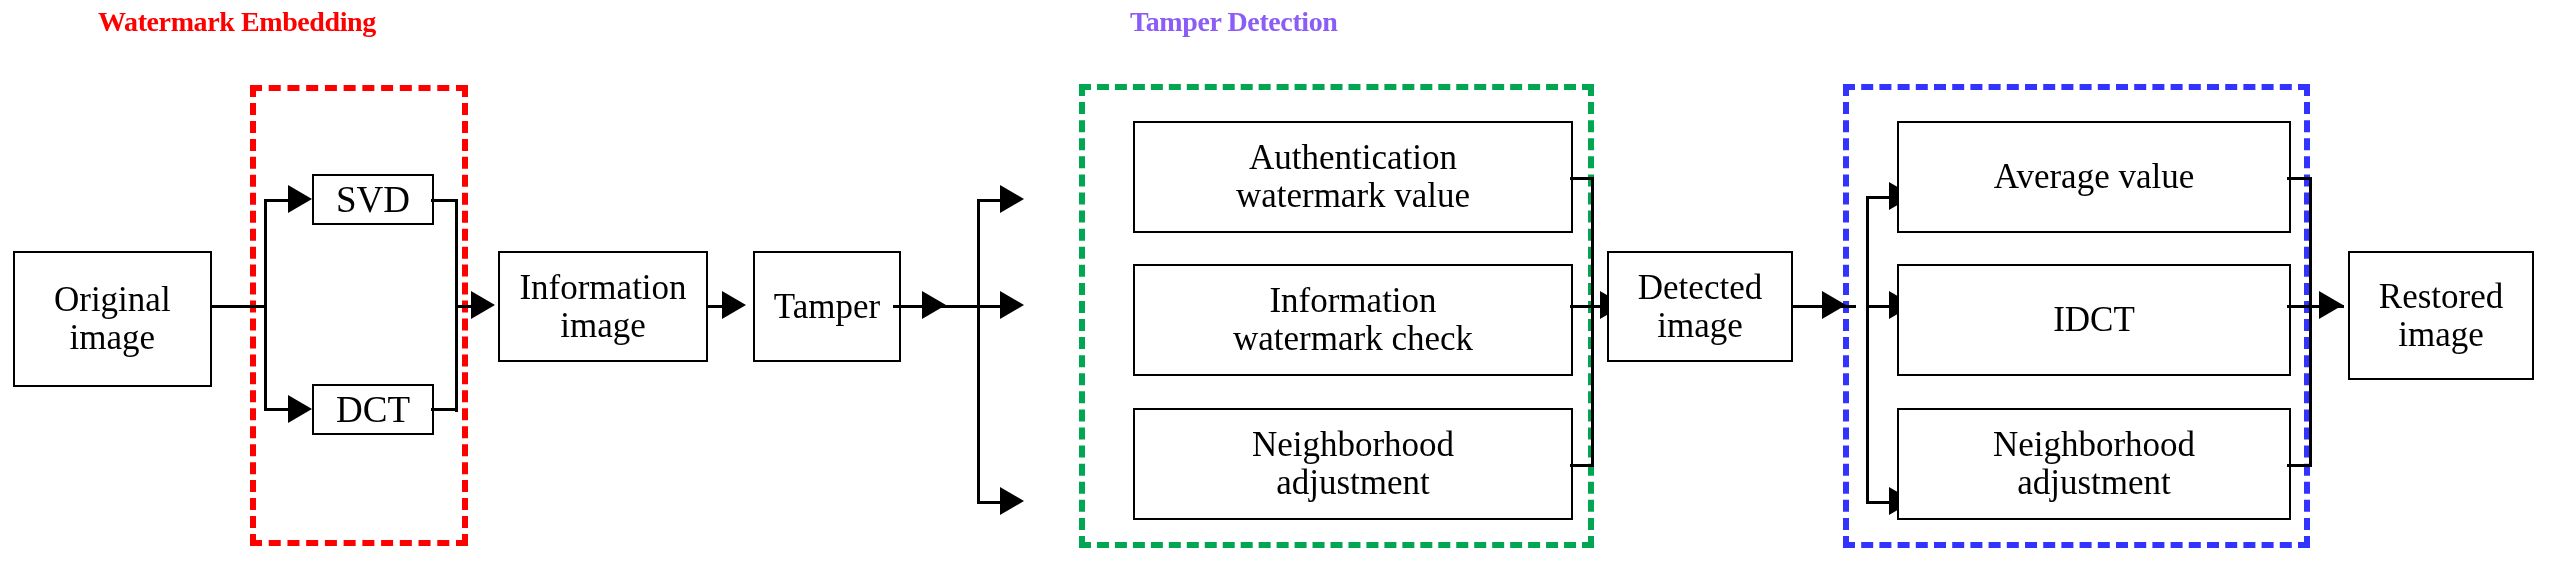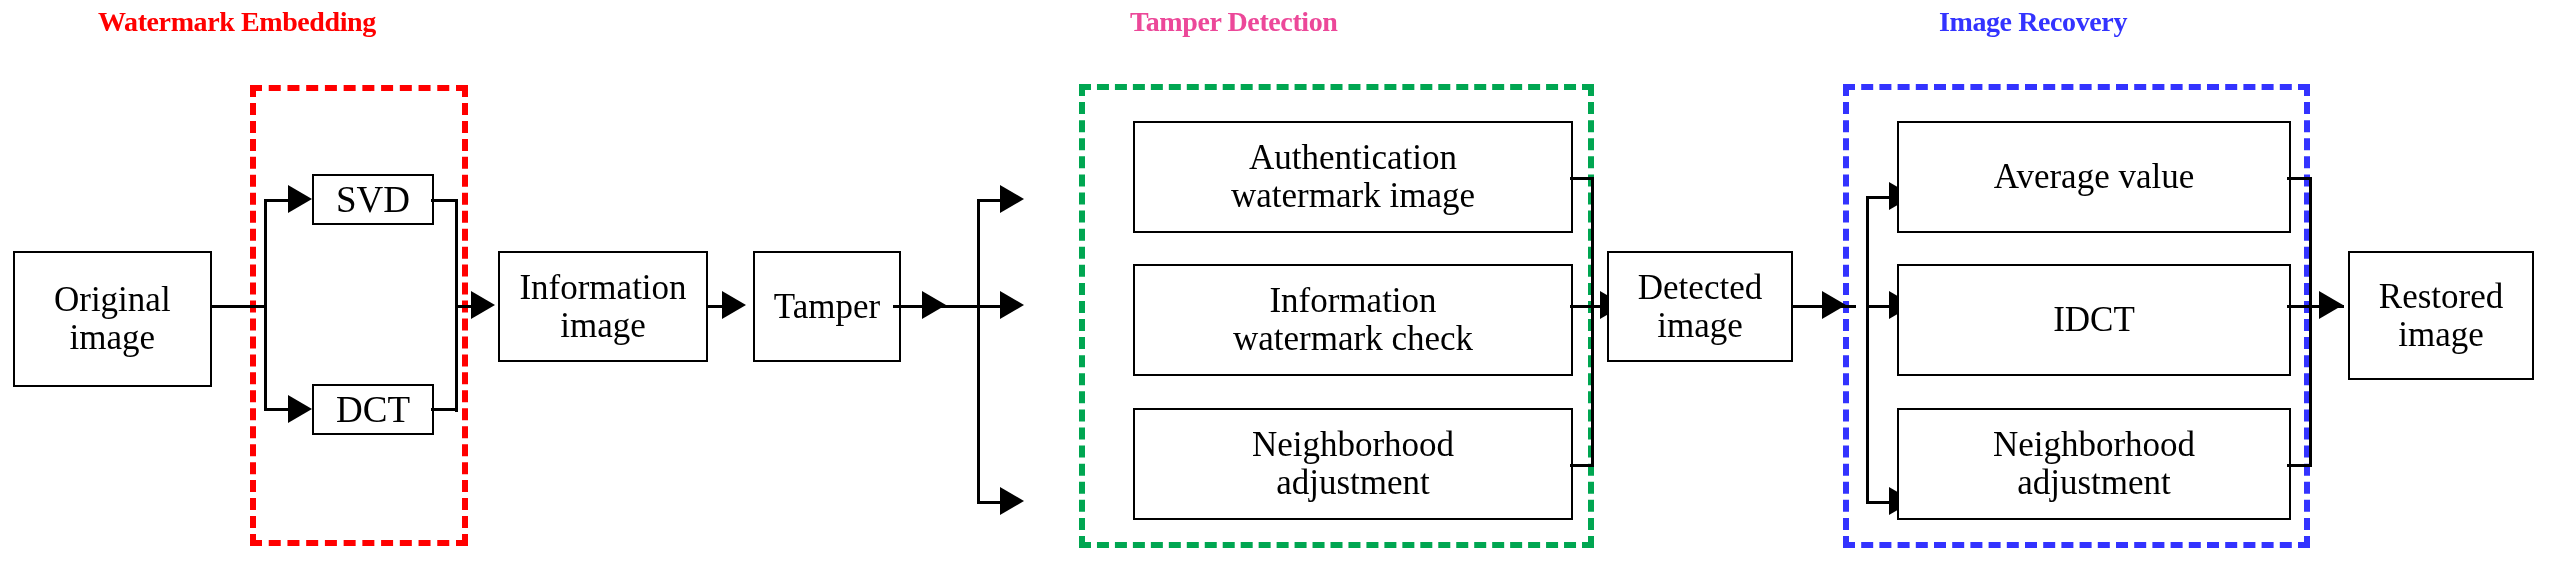--- a/index.html
+++ b/index.html
@@ -81,23 +81,22 @@
     border-left: 24px solid #000000;
   }
 </style>
 </head>
 <body>
 
 <div id="canvas">
 
   <div class="phase-title" style="left:98px; top:2.8px; color:#ff0000;">Watermark Embedding</div>
 
-  <div class="phase-title" style="left:1130px; top:2.8px; color:#ec4899;">Tamper Detection</div>
-
-  <div class="phase-title" style="left:1939px; top:2.8px; color:#3333ff;">Image Recovery</div>
+  <div class="phase-title" style="left:1130px; top:2.8px; color:#8b5cf6;">Tamper Detection</div>
+
 
   <div class="phase-frame" style="left:250px; top:85px; width:218px; height:461px; border-color:#ff0000;"></div>
 
   <div class="phase-frame" style="left:1079px; top:84px; width:515px; height:464px; border-color:#00a651;"></div>
 
   <div class="phase-frame" style="left:1843px; top:84px; width:467px; height:464px; border-color:#3333ff;"></div>
 
   <div class="node" style="left:12.8px; top:251px; width:199px; height:136px;">
     <span class="lbl">Original
 image</span>
@@ -145,21 +144,21 @@
   <div class="hline" style="left:954px; top:305px; width:24px;"></div>
   <div class="hline" style="left:977px; top:199px; width:27px;"></div>
   <div class="hline" style="left:977px; top:305px; width:27px;"></div>
   <div class="hline" style="left:977px; top:501px; width:27px;"></div>
   <div class="arrow" style="left:1000px; top:185px;"></div>
   <div class="arrow" style="left:1000px; top:291px;"></div>
   <div class="arrow" style="left:1000px; top:487px;"></div>
 
   <div class="node" style="left:1133px; top:121px; width:440px; height:112px;">
     <span class="lbl">Authentication
-watermark image</span>
+watermark value</span>
   </div>
 
   <div class="node" style="left:1133px; top:264px; width:440px; height:112px;">
     <span class="lbl">Information
 watermark check</span>
   </div>
 
   <div class="node" style="left:1133px; top:408px; width:440px; height:112px;">
     <span class="lbl">Neighborhood
 adjustment</span>

